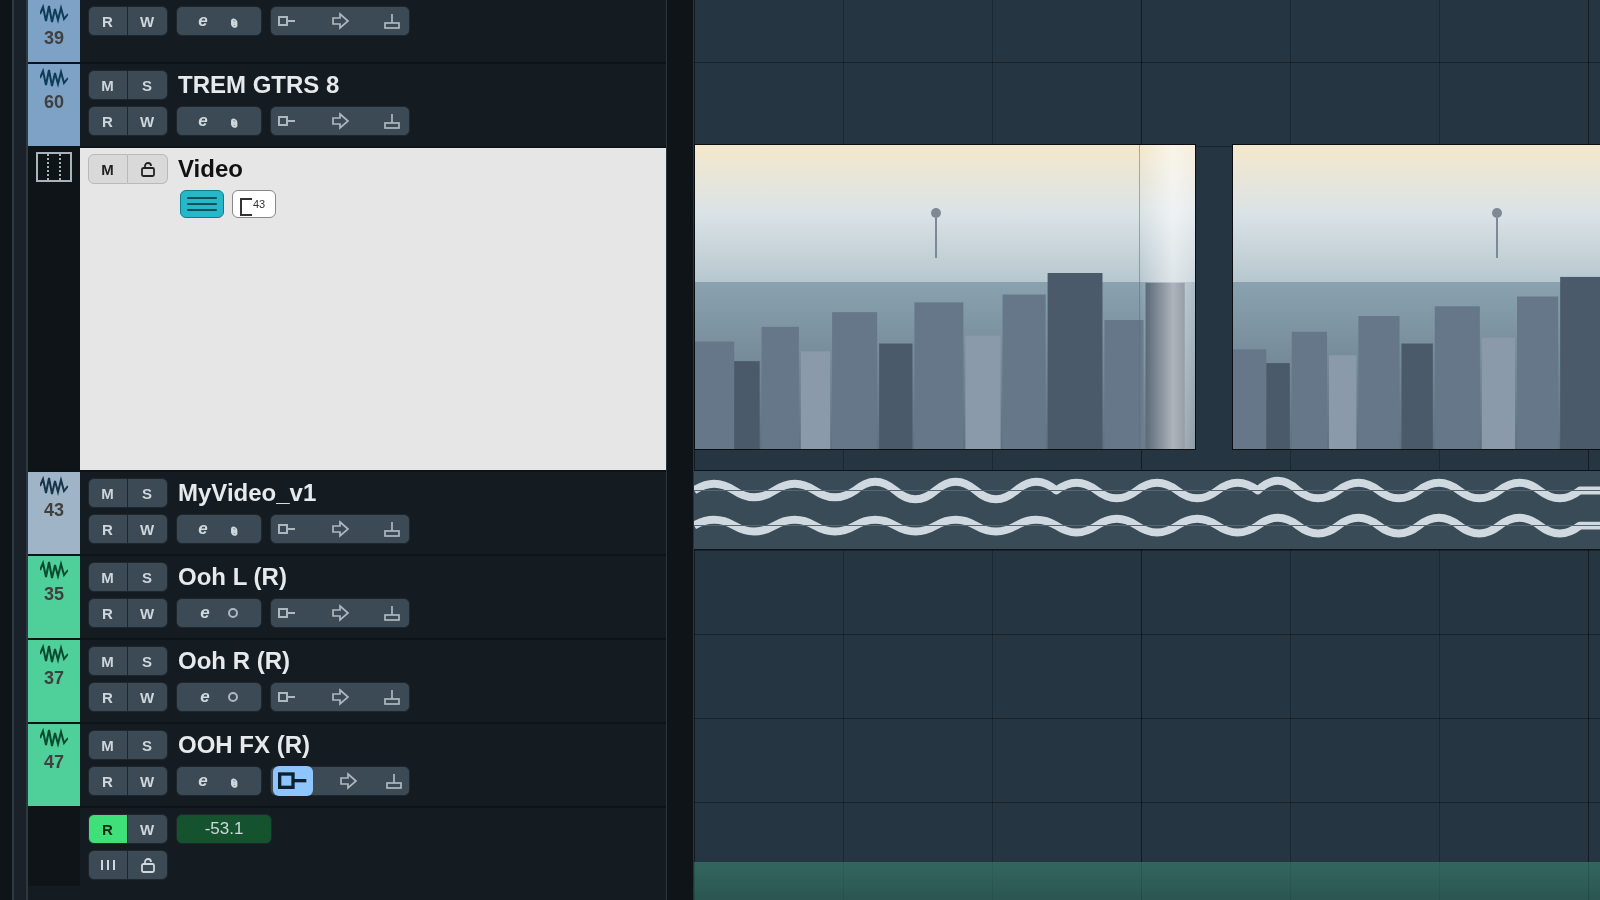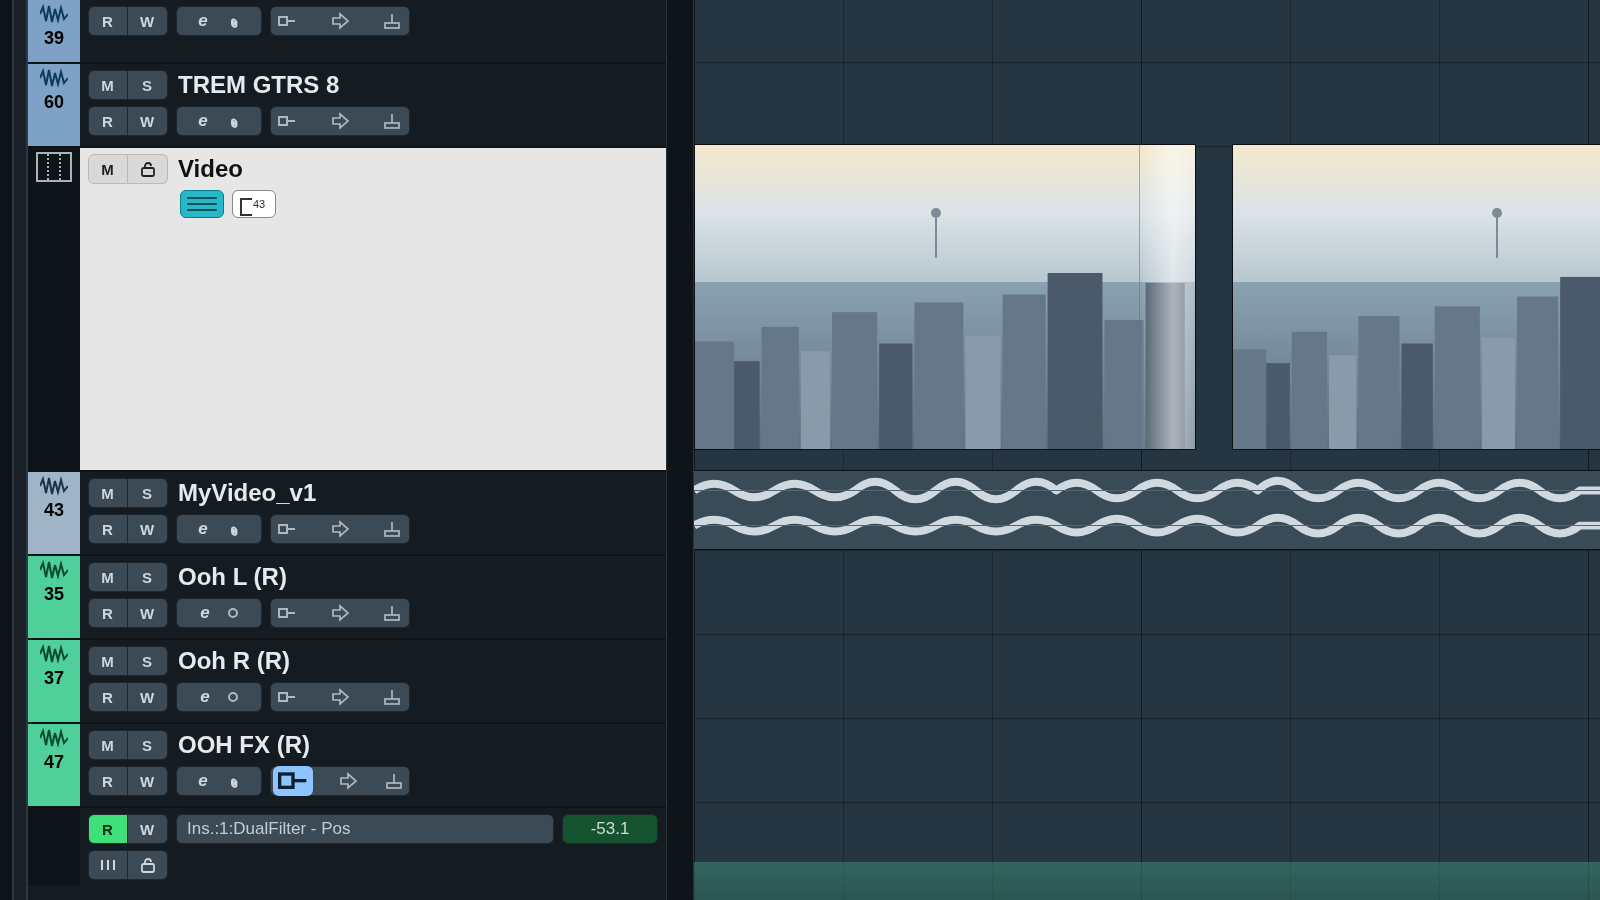--- a/index.html
+++ b/index.html
@@ -4,21 +4,21 @@
 <style>
   * { margin:0; padding:0; box-sizing:border-box; font-family:Arial,Helvetica,sans-serif; }
   body { background:#1e2a33; width:1600px; height:900px; overflow:hidden; color:#cfd8dc; }
   .app { display:flex; height:100%; }
   .edge-left { width:14px; background:#0f1418; border-right:2px solid #2d3940; }
 
   
   .tracks { width:638px; background:#141b21; display:flex; flex-direction:column; }
   .track { display:flex; border-top:2px solid #0d1317; }
   .color-strip { width:52px; display:flex; flex-direction:column; align-items:center; padding-top:4px; gap:4px; }
-  .num { width:34px; text-align:center; font-size:18px; color:#000000; font-weight:600; }
+  .num { width:34px; text-align:center; font-size:18px; color:#404040; font-weight:600; }
   .wave-ico { width:28px; height:20px; }
   .wave-ico svg { display:block; }
   .track-body { flex:1; padding:6px 8px 8px 8px; }
   .row1 { display:flex; align-items:center; gap:10px; margin-bottom:6px; }
   .row2 { display:flex; align-items:center; gap:8px; }
 
   .pill { height:30px; border-radius:6px; background:#3c4a55; border:1px solid #1e272e; display:inline-flex; align-items:center; justify-content:center; }
   .pill-split { display:inline-flex; }
   .pill-split .sq { width:40px; height:30px; background:#3c4a55; border:1px solid #1e272e; display:flex; align-items:center; justify-content:center; font-size:15px; font-weight:700; color:#cdd6db; }
   .pill-split .sq:first-child { border-radius:6px 0 0 6px; }
@@ -471,21 +471,20 @@
       <div class="track-body" style="display:flex;flex-direction:column;gap:6px">
         <div class="row2" style="gap:8px;">
           <span class="pill-split">
               <span class="sq green">
                 <span class="lbl">R</span>
               </span>
               <span class="sq">
                 <span class="lbl">W</span>
               </span>
             </span>
-          <span class="auto-field">Ins.:1:DualFilter - Pos</span>
           <span class="auto-val">-53.1</span>
         </div>
         <div class="row2">
           <span class="pill-split">
             <span class="sq">
                 <svg width="16" height="14">
                   <line x1="2" y1="2" x2="2" y2="12" stroke="#cfd8dc" stroke-width="2"></line>
                   <line x1="8" y1="2" x2="8" y2="12" stroke="#cfd8dc" stroke-width="2"></line>
                   <line x1="14" y1="2" x2="14" y2="12" stroke="#cfd8dc" stroke-width="2"></line>
                 </svg>

